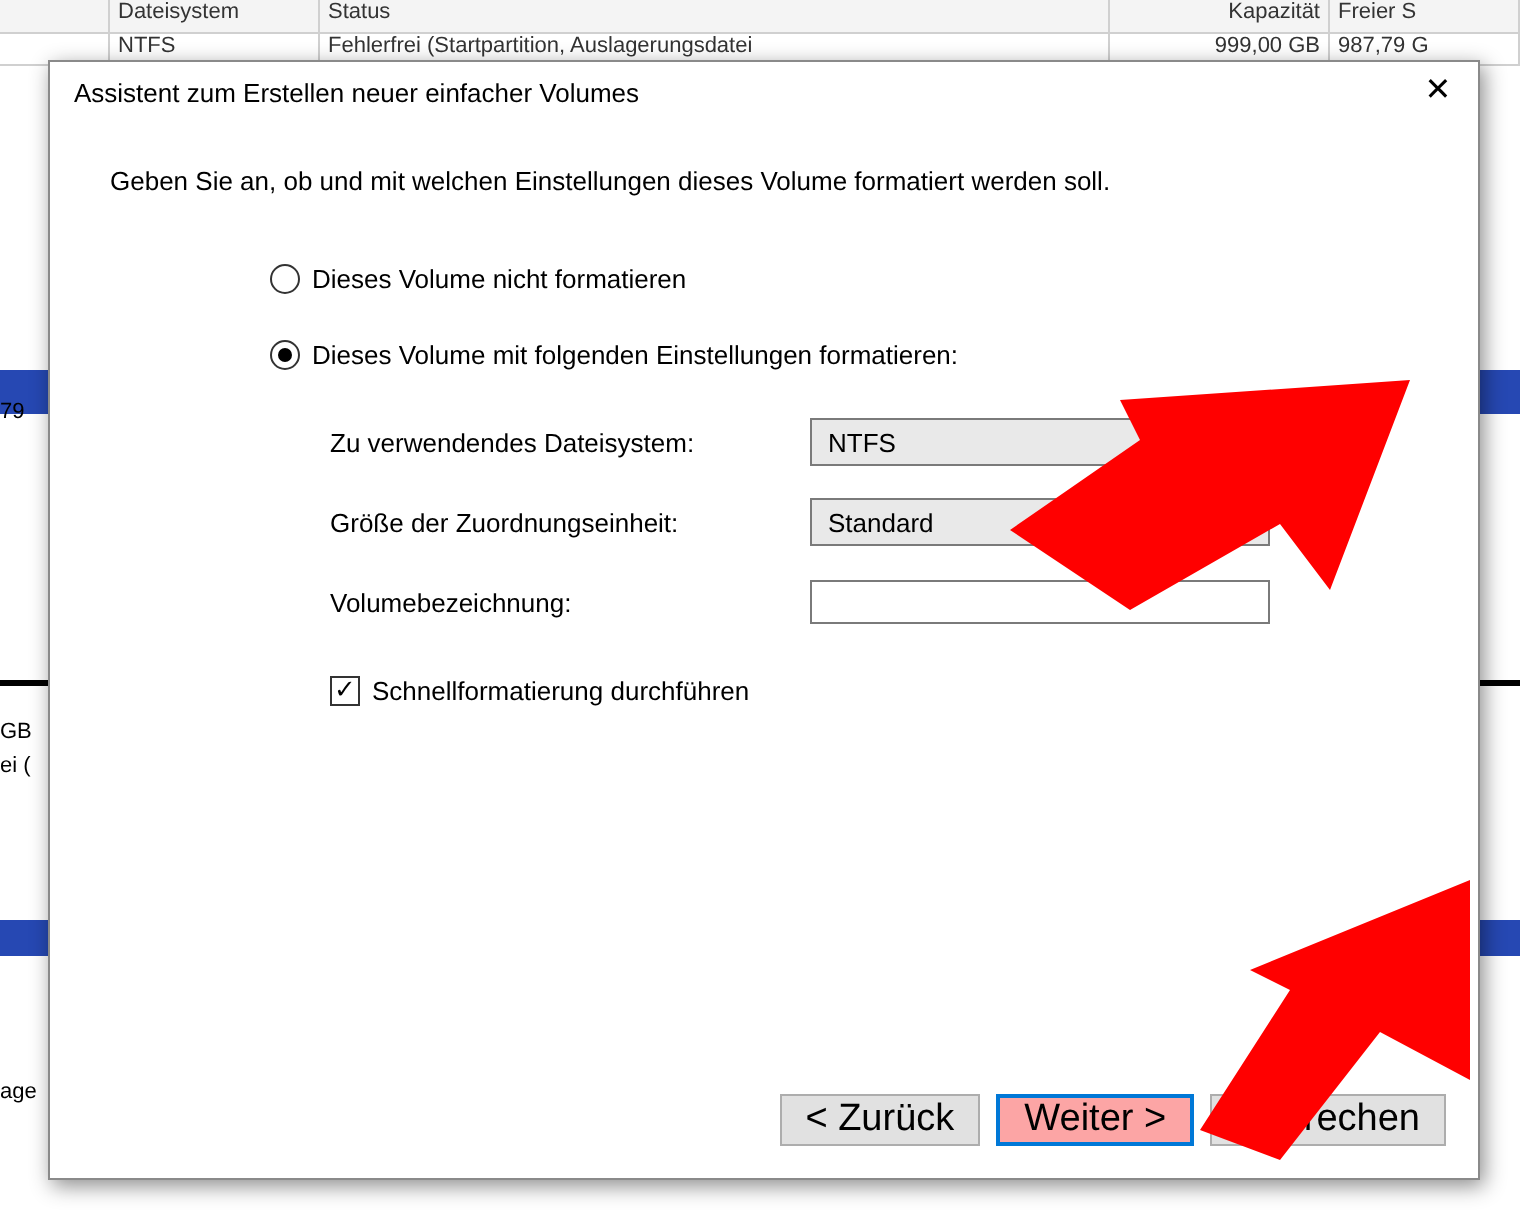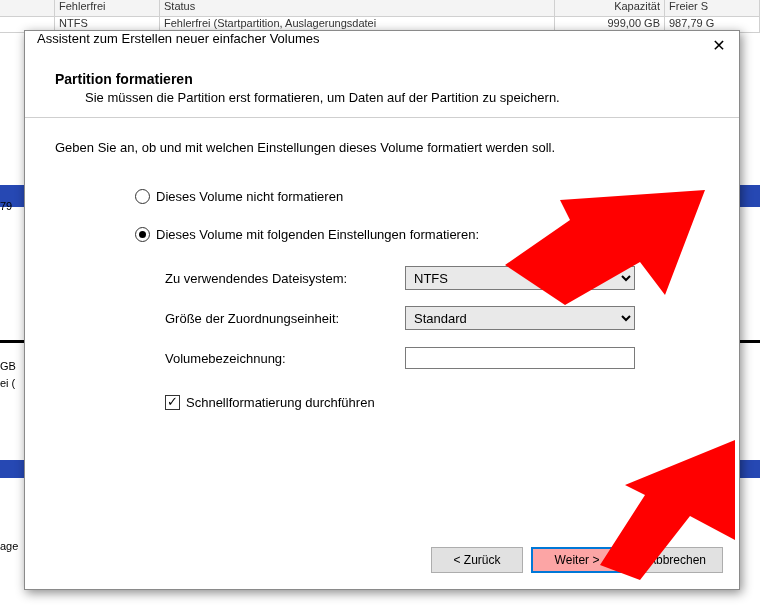--- a/index.html
+++ b/index.html
@@ -83,21 +83,21 @@
     width: 716px;
     height: 560px;
     background: #fff;
     border: 1px solid #8a8a8a;
     box-shadow: 2px 3px 10px rgba(0,0,0,0.45);
     box-sizing: border-box;
   }
 
   .wizard .titlebar {
     display: flex;
-    align-items: flex-start;
+    align-items: center;
     height: 30px;
     padding: 0 12px;
     position: relative;
   }
   .wizard .titlebar .title {
     font-size: 13px;
     color: #000;
   }
   .wizard .titlebar .close {
     position: absolute;
@@ -228,21 +228,21 @@
     bottom: 16px;
     display: flex;
     gap: 8px;
   }
   .wizard button.win {
     min-width: 92px;
     height: 26px;
     background: #e1e1e1;
     border: 1px solid #adadad;
     font-family: inherit;
-    font-size: 12px;
+    font-size: 19px;
     padding: 0 12px;
   }
   .wizard button.win.primary {
     border: 2px solid #0078d7;
     background: #fca5a5;
   }
 
   
   .arrow {
     position: absolute;
@@ -251,21 +251,21 @@
   svg.arrow { overflow: visible; }
 
 </style>
 </head>
 <body>
 
 <div class="bg">
   <div class="top-table">
     <div class="hdr">
       <div class="cell c0"></div>
-      <div class="cell c1">Fehlerfrei</div>
+      <div class="cell c1">Dateisystem</div>
       <div class="cell c2">Status</div>
       <div class="cell c3">Kapazität</div>
       <div class="cell c4">Freier S</div>
     </div>
     <div class="row">
       <div class="cell c0"></div>
       <div class="cell c1">NTFS</div>
       <div class="cell c2">Fehlerfrei (Startpartition, Auslagerungsdatei</div>
       <div class="cell c3">999,00 GB</div>
       <div class="cell c4">987,79 G</div>
@@ -281,24 +281,20 @@
   <div class="sidelabel sl4">age</div>
 </div>
 
 <div class="wizard">
 
   <div class="titlebar">
     <span class="title">Assistent zum Erstellen neuer einfacher Volumes</span>
     <span class="close">✕</span>
   </div>
 
-  <div class="header">
-    <div class="h1">Partition formatieren</div>
-    <div class="h2">Sie müssen die Partition erst formatieren, um Daten auf der Partition zu speichern.</div>
-  </div>
 
   <div class="body">
     <div class="intro">Geben Sie an, ob und mit welchen Einstellungen dieses Volume formatiert werden soll.</div>
 
     <div class="opt-group">
       <div class="radio-row">
         <input type="radio" class="radio" name="fmt" id="r1" style="">
         <label for="r1">Dieses Volume nicht formatieren</label>
       </div>
 

